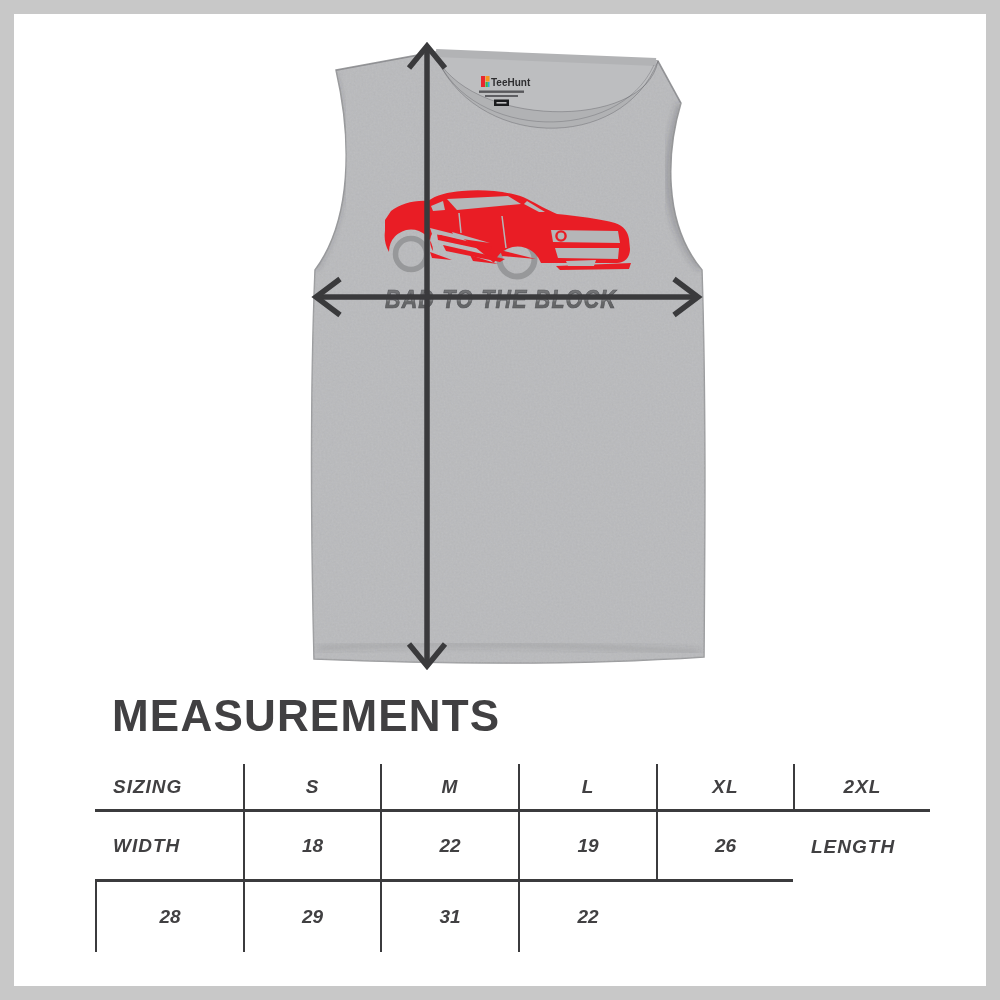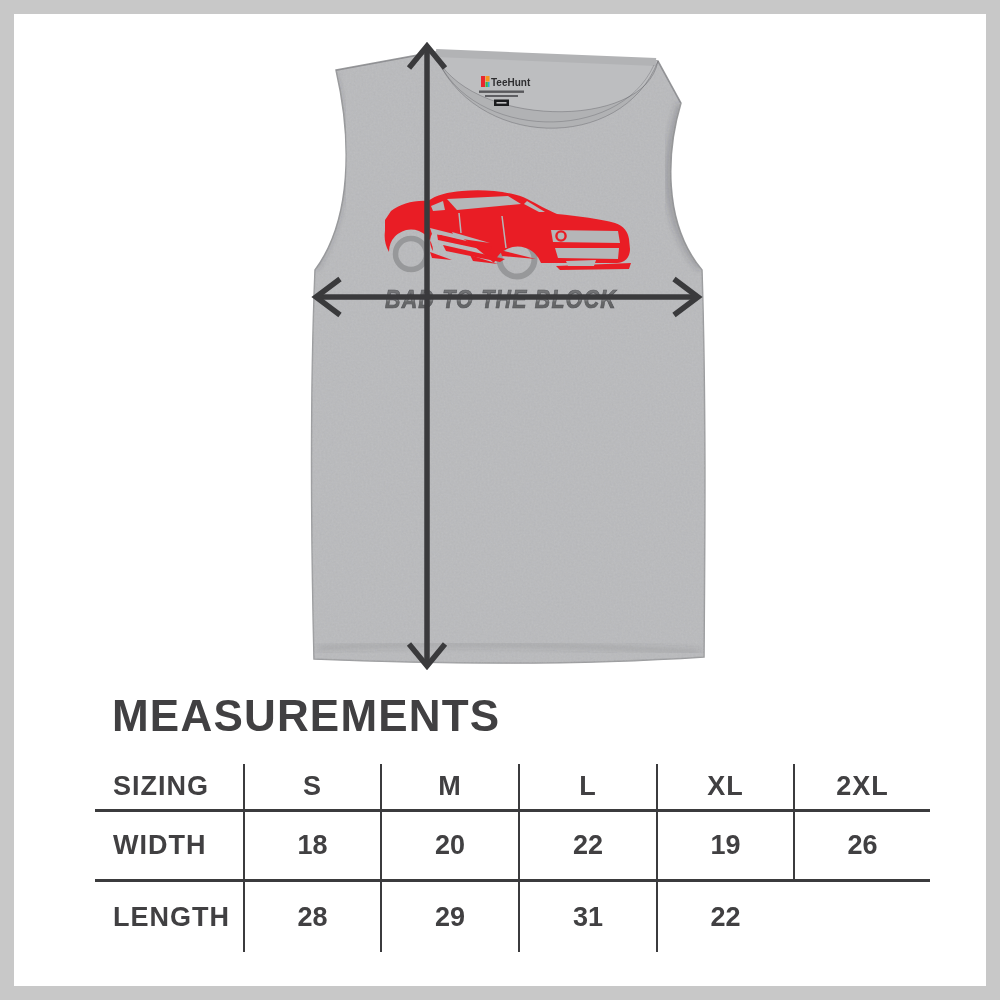--- a/index.html
+++ b/index.html
@@ -5,21 +5,21 @@
   html,body{margin:0;padding:0;background:#ffffff;}
   .frame{position:relative;width:1000px;height:1000px;background:#c8c8c8;overflow:hidden;
          font-family:"Liberation Sans", sans-serif;text-align:right;}
   .inner{position:absolute;left:14px;top:14px;right:14px;bottom:14px;background:#ffffff;}
   .scene{position:absolute;left:0;top:0;}
   .heading{position:absolute;left:112px;top:691px;font-size:44px;font-weight:bold;
            letter-spacing:1.2px;color:#414042;}
   .size-table{position:absolute;left:95px;top:764px;width:835px;display:grid;
               grid-template-columns:148px 137px 138px 138px 137px 137px;
               grid-template-rows:48px 70px 70px;color:#414042;}
-  .cell{display:flex;align-items:center;justify-content:center;font-size:27px;}
+  .cell{display:flex;align-items:center;justify-content:center;font-size:19px;font-style:italic;}
   .lab{justify-content:flex-start;padding-left:18px;font-weight:bold;letter-spacing:1px;}
   .hdr{font-weight:bold;letter-spacing:1px;}
   .val{font-weight:600;}
   .bb{border-bottom:3px solid #3b3b3d;}
   .bl{border-left:2px solid #3b3b3d;}
 </style>
 </head>
 <body>
 
 <div class="frame">
@@ -147,21 +147,20 @@
   <div class="size-table">
     <div class="cell lab bb">SIZING</div>
     <div class="cell hdr bb bl">S</div>
     <div class="cell hdr bb bl">M</div>
     <div class="cell hdr bb bl">L</div>
     <div class="cell hdr bb bl">XL</div>
     <div class="cell hdr bb bl">2XL</div>
 
     <div class="cell lab bb">WIDTH</div>
     <div class="cell val bb bl">18</div>
-    <div class="cell val bb bl">20</div>
     <div class="cell val bb bl">22</div>
     <div class="cell val bb bl">19</div>
     <div class="cell val bb bl">26</div>
 
     <div class="cell lab">LENGTH</div>
     <div class="cell val bl">28</div>
     <div class="cell val bl">29</div>
     <div class="cell val bl">31</div>
     <div class="cell val bl">22</div>
   </div>

